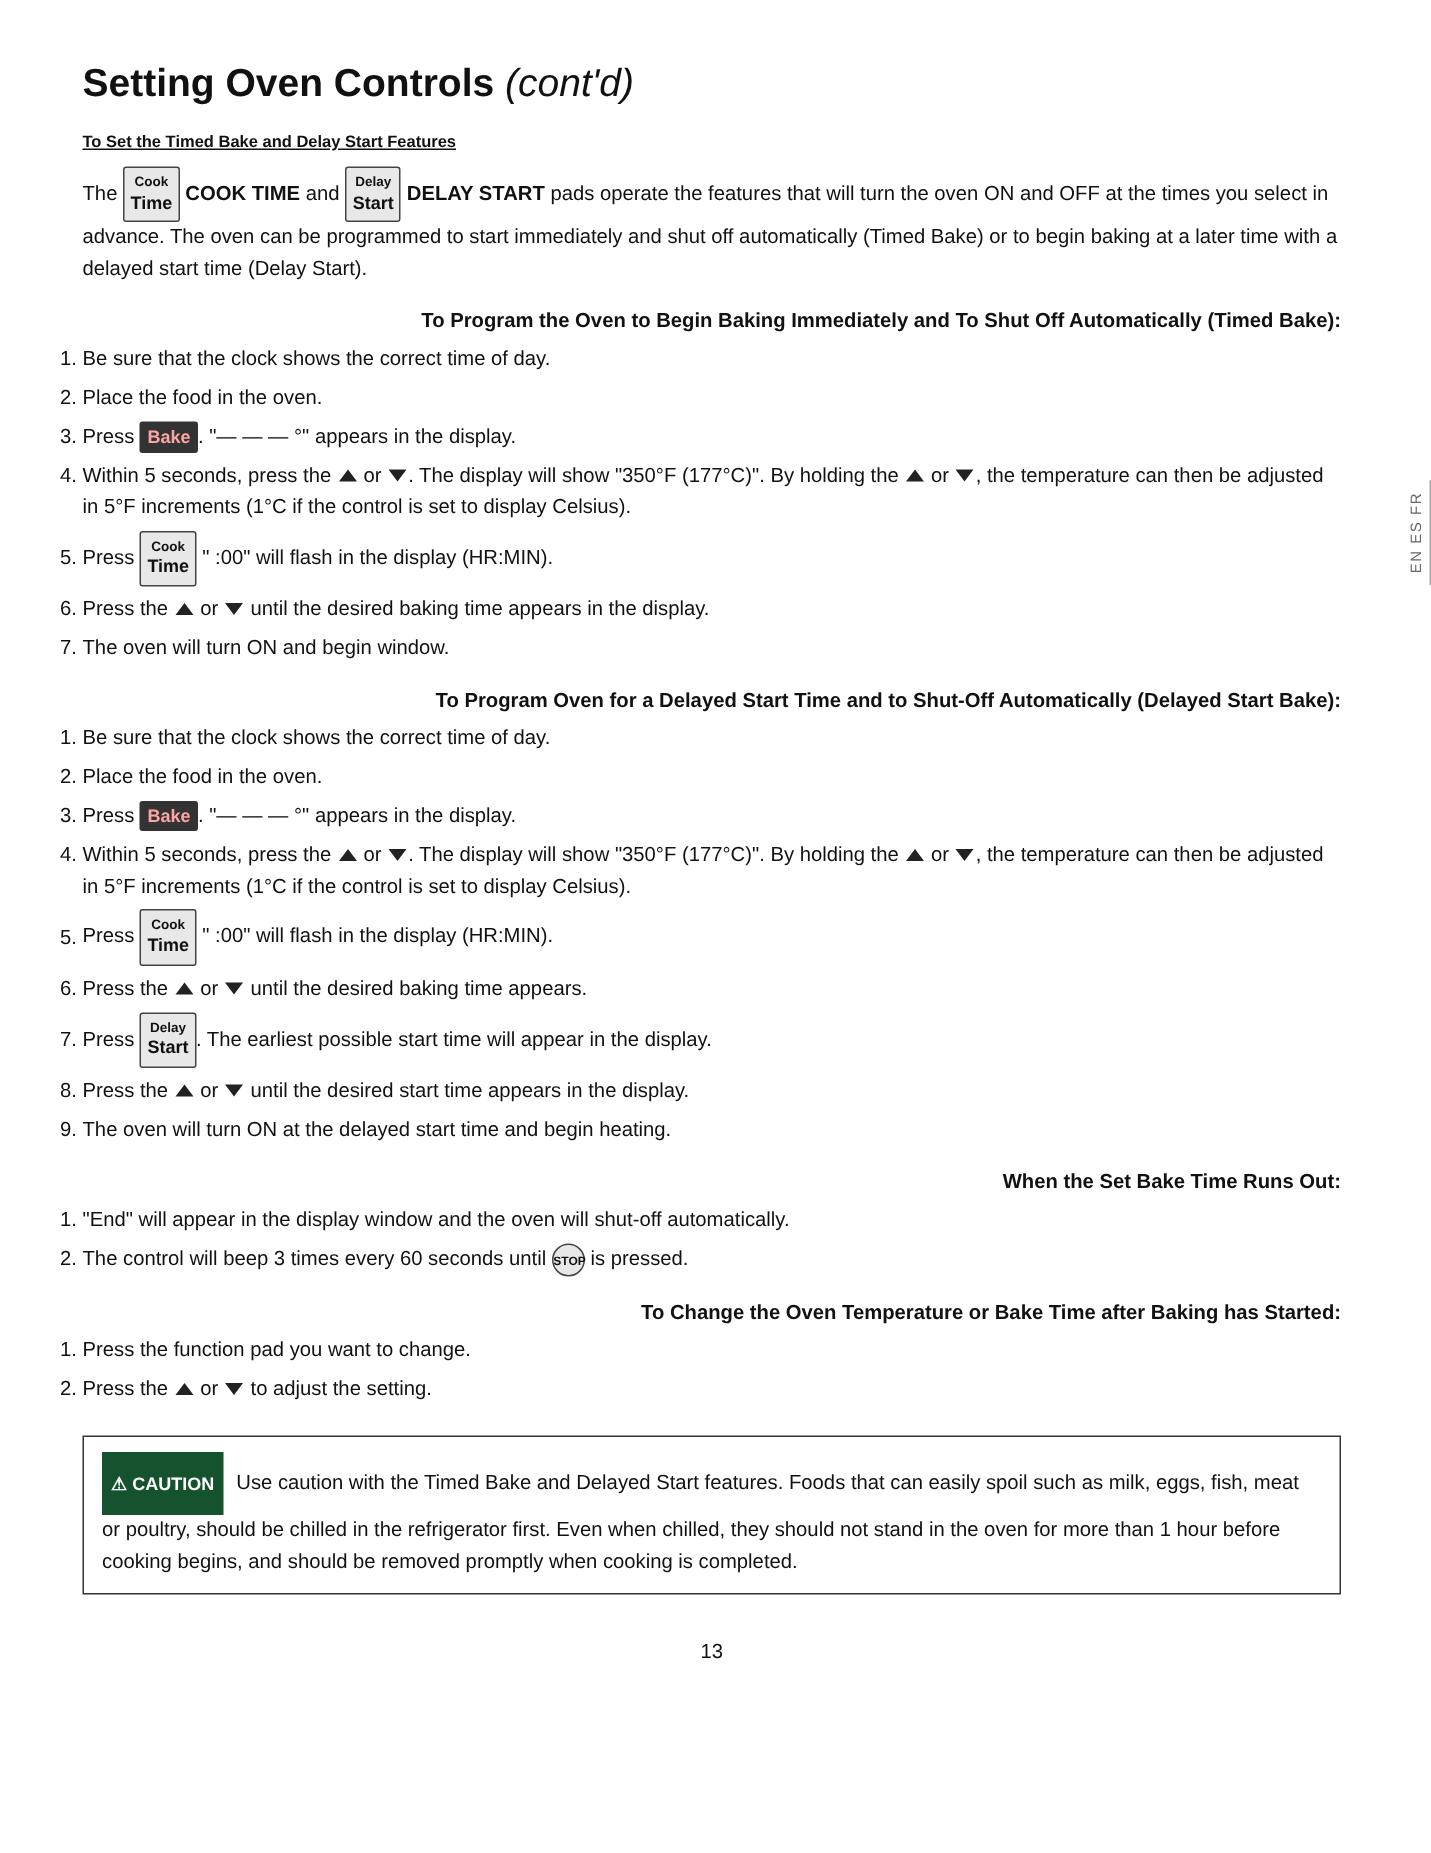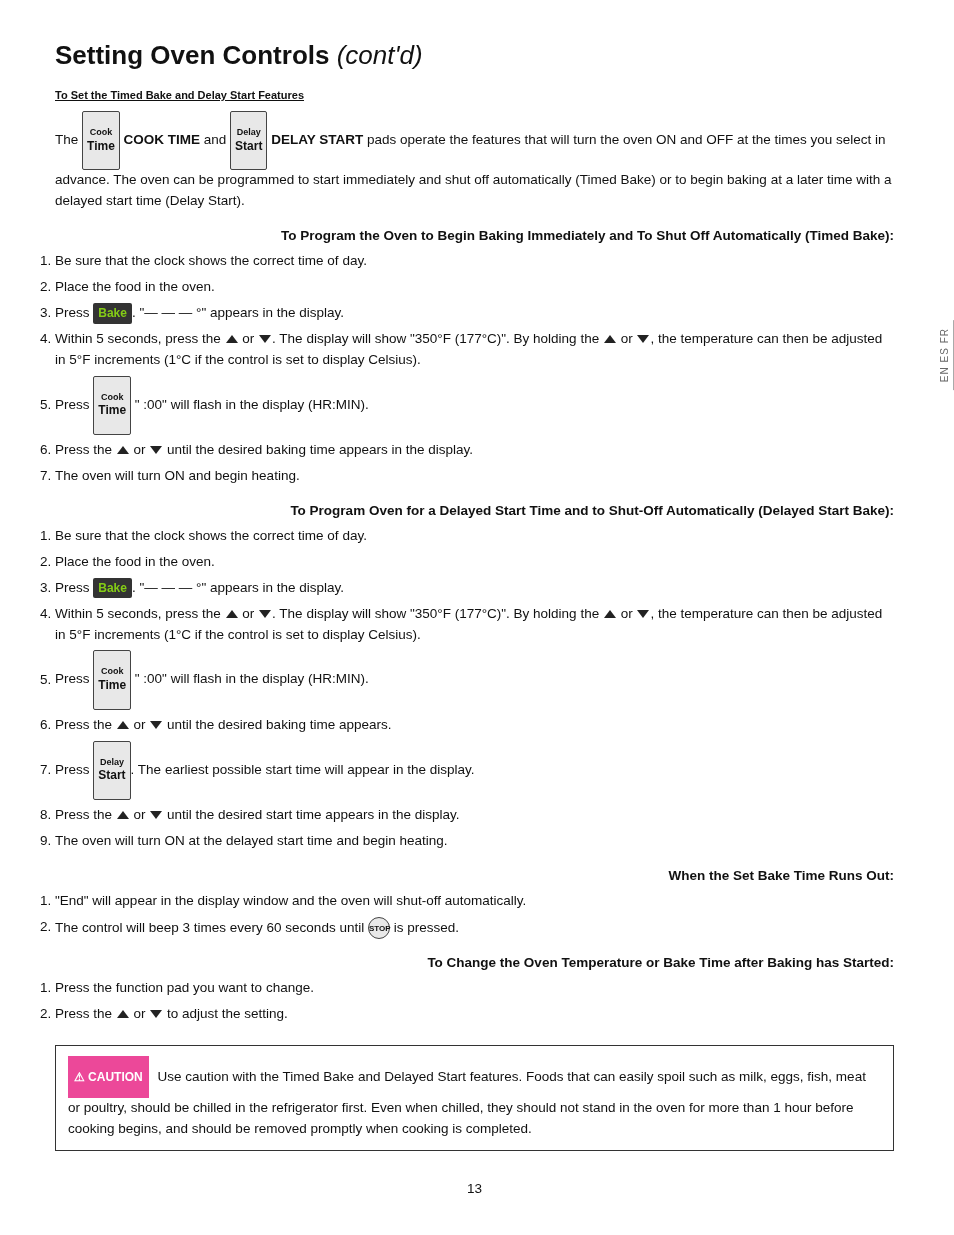--- a/index.html
+++ b/index.html
@@ -42,21 +42,21 @@
       margin-bottom: 14px;
     }
     ol li {
       margin-bottom: 5px;
       line-height: 1.55;
     }
     .button-badge {
       display: inline-block;
       border: 1.5px solid #444;
       background: #e8e8e8;
-      padding: 15px 4px;
+      padding: 4px 4px;
       font-size: 10px;
       line-height: 1.3;
       font-weight: bold;
       text-align: center;
       vertical-align: middle;
       border-radius: 2px;
     }
     .button-badge .top-line {
       display: block;
       font-size: 9px;
@@ -99,21 +99,21 @@
       vertical-align: middle;
     }
     .caution-box {
       border: 1.5px solid #333;
       padding: 10px 12px;
       margin-top: 20px;
       line-height: 1.55;
     }
     .caution-label {
       display: inline-block;
-      background: #ec4899;
+      background: #14532d;
       color: #fff;
       font-weight: bold;
       font-size: 12px;
       padding: 12px 6px;
       margin-right: 5px;
       vertical-align: middle;
     }
     .caution-label::before {
       content: "⚠ ";
     }
@@ -130,21 +130,21 @@
       transform: rotate(180deg);
       font-size: 10px;
       color: #666;
       border-left: 1px solid #aaa;
       padding: 8px 3px;
       letter-spacing: 1px;
     }
     .bake-badge {
       display: inline-block;
       background: #333;
-      color: #84cc16;
+      color: #fca5a5;
       font-weight: bold;
       font-size: 12px;
       padding: 1px 5px;
       border-radius: 2px;
       vertical-align: middle;
     }
   </style>
 </head>
 <body>
 
@@ -160,21 +160,21 @@
 
 <h3>To Program the Oven to Begin Baking Immediately and To Shut Off Automatically (Timed Bake):</h3>
 
 <ol>
   <li>Be sure that the clock shows the correct time of day.</li>
   <li>Place the food in the oven.</li>
   <li>Press <span class="bake-badge">Bake</span>. "— — — °" appears in the display.</li>
   <li>Within 5 seconds, press the <span class="arrow-up"></span> or <span class="arrow-down"></span>. The display will show "350°F (177°C)". By holding the <span class="arrow-up"></span> or <span class="arrow-down"></span>, the temperature can then be adjusted in 5°F increments (1°C if the control is set to display Celsius).</li>
   <li>Press <span class="button-badge"><span class="top-line">Cook</span><span class="bot-line">Time</span></span> " :00" will flash in the display (HR:MIN).</li>
   <li>Press the <span class="arrow-up"></span> or <span class="arrow-down"></span> until the desired baking time appears in the display.</li>
-  <li>The oven will turn ON and begin heating.</li>
+  <li>The oven will turn ON and begin window.</li>
 </ol>
 
 <h3>To Program Oven for a Delayed Start Time and to Shut-Off Automatically (Delayed Start Bake):</h3>
 
 <ol>
   <li>Be sure that the clock shows the correct time of day.</li>
   <li>Place the food in the oven.</li>
   <li>Press <span class="bake-badge">Bake</span>. "— — — °" appears in the display.</li>
   <li>Within 5 seconds, press the <span class="arrow-up"></span> or <span class="arrow-down"></span>. The display will show "350°F (177°C)". By holding the <span class="arrow-up"></span> or <span class="arrow-down"></span>, the temperature can then be adjusted in 5°F increments (1°C if the control is set to display Celsius).</li>
   <li>Press <span class="button-badge"><span class="top-line">Cook</span><span class="bot-line">Time</span></span> " :00" will flash in the display (HR:MIN).</li>

